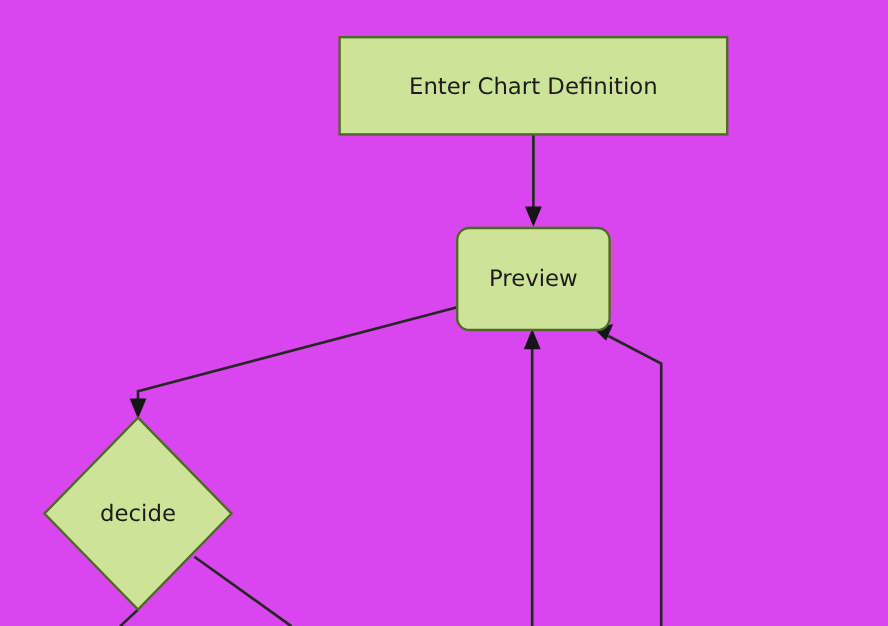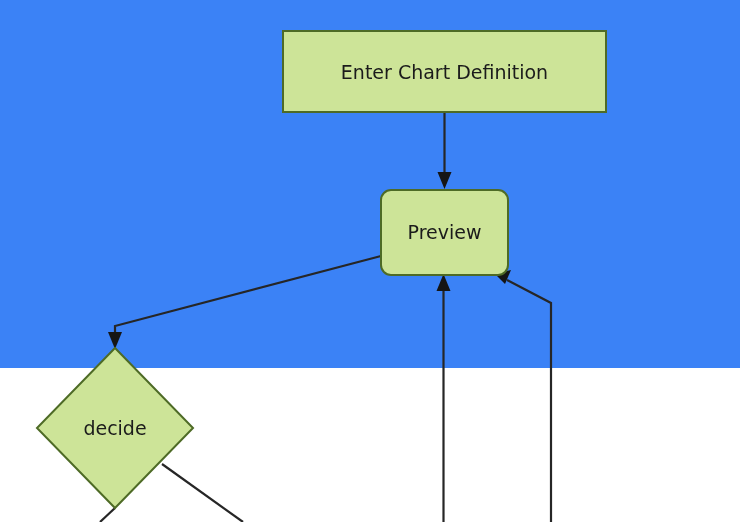--- a/index.html
+++ b/index.html
@@ -9,22 +9,22 @@
   }
   body {
     width: 740px;
     height: 522px;
     overflow: hidden;
     font-family: "DejaVu Sans", "Liberation Sans", sans-serif;
   }
   #diagram-root {
     position: relative;
     width: 740px;
-    height: 368px;
-    background: #3b82f6;
+    height: 522px;
+    background: #d946ef;
   }
   #flow-svg {
     position: absolute;
     top: 0;
     left: 0;
     width: 740px;
     height: 522px;
     display: block;
   }
   .node-shape {

